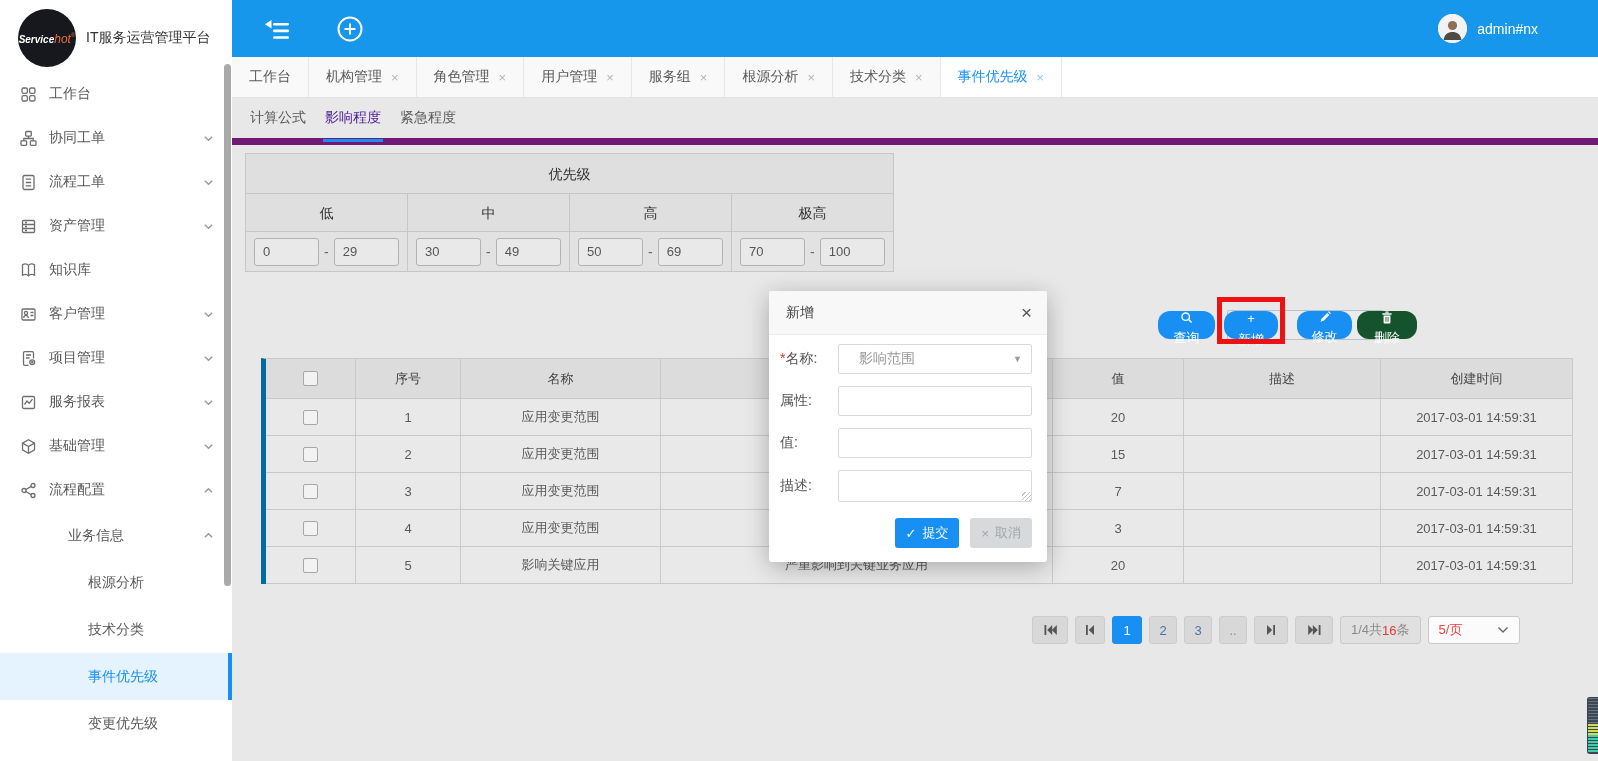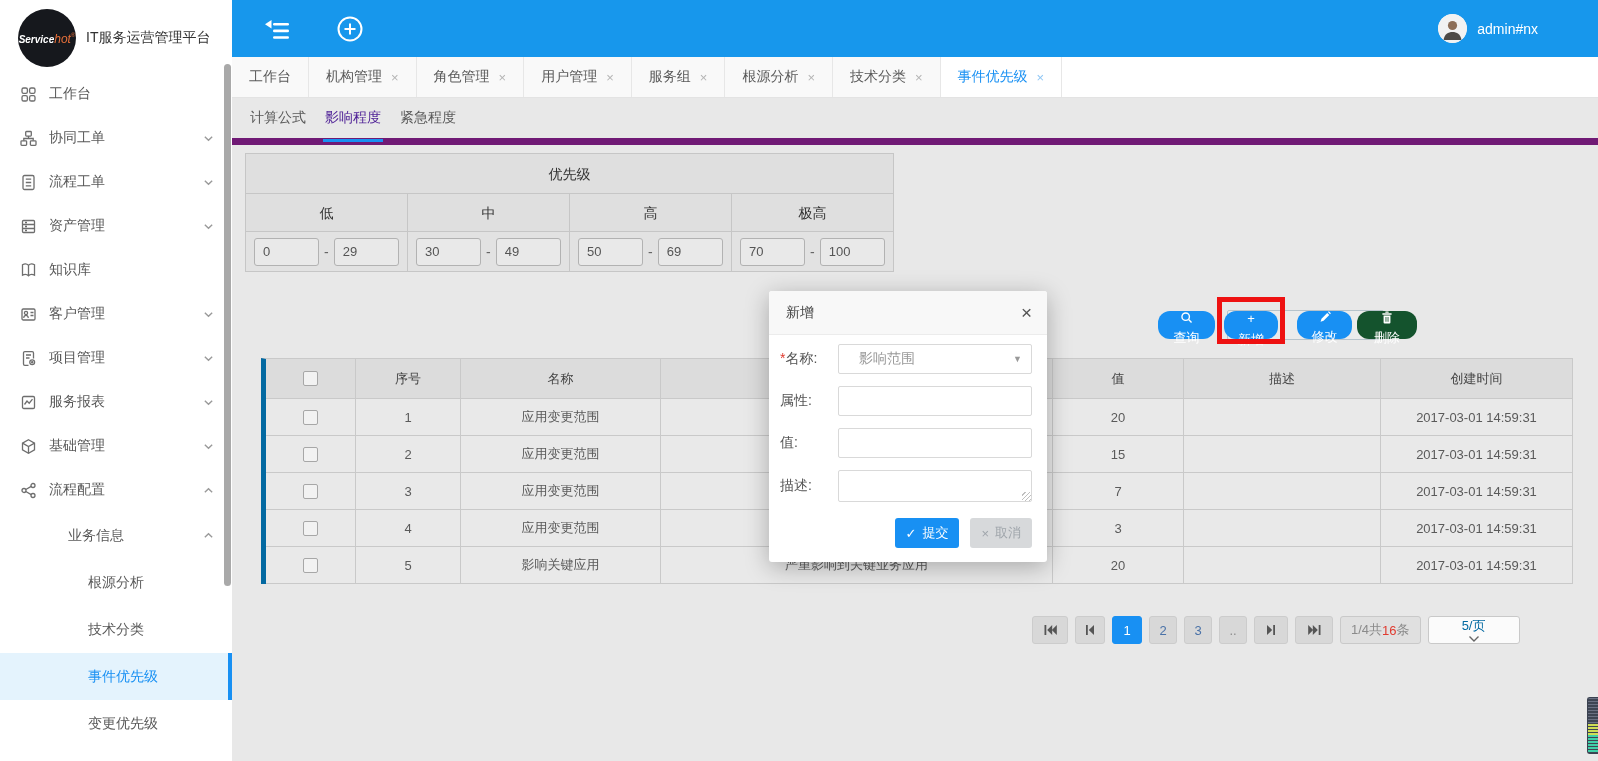--- a/index.html
+++ b/index.html
@@ -71,21 +71,21 @@
   .cbx { width:15px; height:15px; border:1px solid #a7a7a7; background:#f2f2f2; border-radius:2px; cursor:pointer; }
 
   
   .pager { position:absolute; left:800px; top:518px; display:flex; gap:7px; align-items:center; }
   .pg { height:28px; background:#d8d8d8; border:1px solid #cccccc; border-radius:3px; display:flex; align-items:center; justify-content:center; color:#4a72a8; font-size:13px; cursor:pointer; }
   .pg.nav { color:#555; }
   .pg.active { background:#1890f3; border-color:#1890f3; color:#fff; }
   .pg.dots { color:#8d8d8d; }
   .pg-info { height:28px; padding:0 10px; background:#e0e0e0; border:1px solid #c9c9c9; border-radius:3px; display:flex; align-items:center; color:#8b8b8b; font-size:13px; }
   .pg-info .red { color:#e03a2f; }
-  .pg-size { height:28px; width:92px; background:#fbfbfb; border:1px solid #c9c9c9; border-radius:3px; display:flex; align-items:center; justify-content:space-between; padding:0 10px; color:#0369a1; font-size:13px; cursor:pointer;flex-direction:column; }
+  .pg-size { height:28px; width:92px; background:#fbfbfb; border:1px solid #c9c9c9; border-radius:3px; display:flex; align-items:center; justify-content:space-between; padding:0 10px; color:#ef4444; font-size:13px; cursor:pointer; }
 
   
   .modal { position:absolute; left:769px; top:291px; width:278px; height:271px; background:#fff; border-radius:3px; box-shadow:0 5px 25px rgba(0,0,0,.28); z-index:50; }
   .m-head { height:44px; background:#f8f8f8; border-bottom:1px solid #ececec; display:flex; align-items:center; padding:0 15px 0 17px; border-radius:3px 3px 0 0; }
   .m-title { font-size:14px; color:#444; }
   .m-close { margin-left:auto; color:#555; font-size:19px; cursor:pointer; line-height:1; }
   .m-body { padding:9px 15px 0 11px; }
   .m-row { display:flex; align-items:center; margin-bottom:12px; }
   .m-label { width:58px; font-size:14px; color:#555; }
   .req { color:#e03a2f; }

